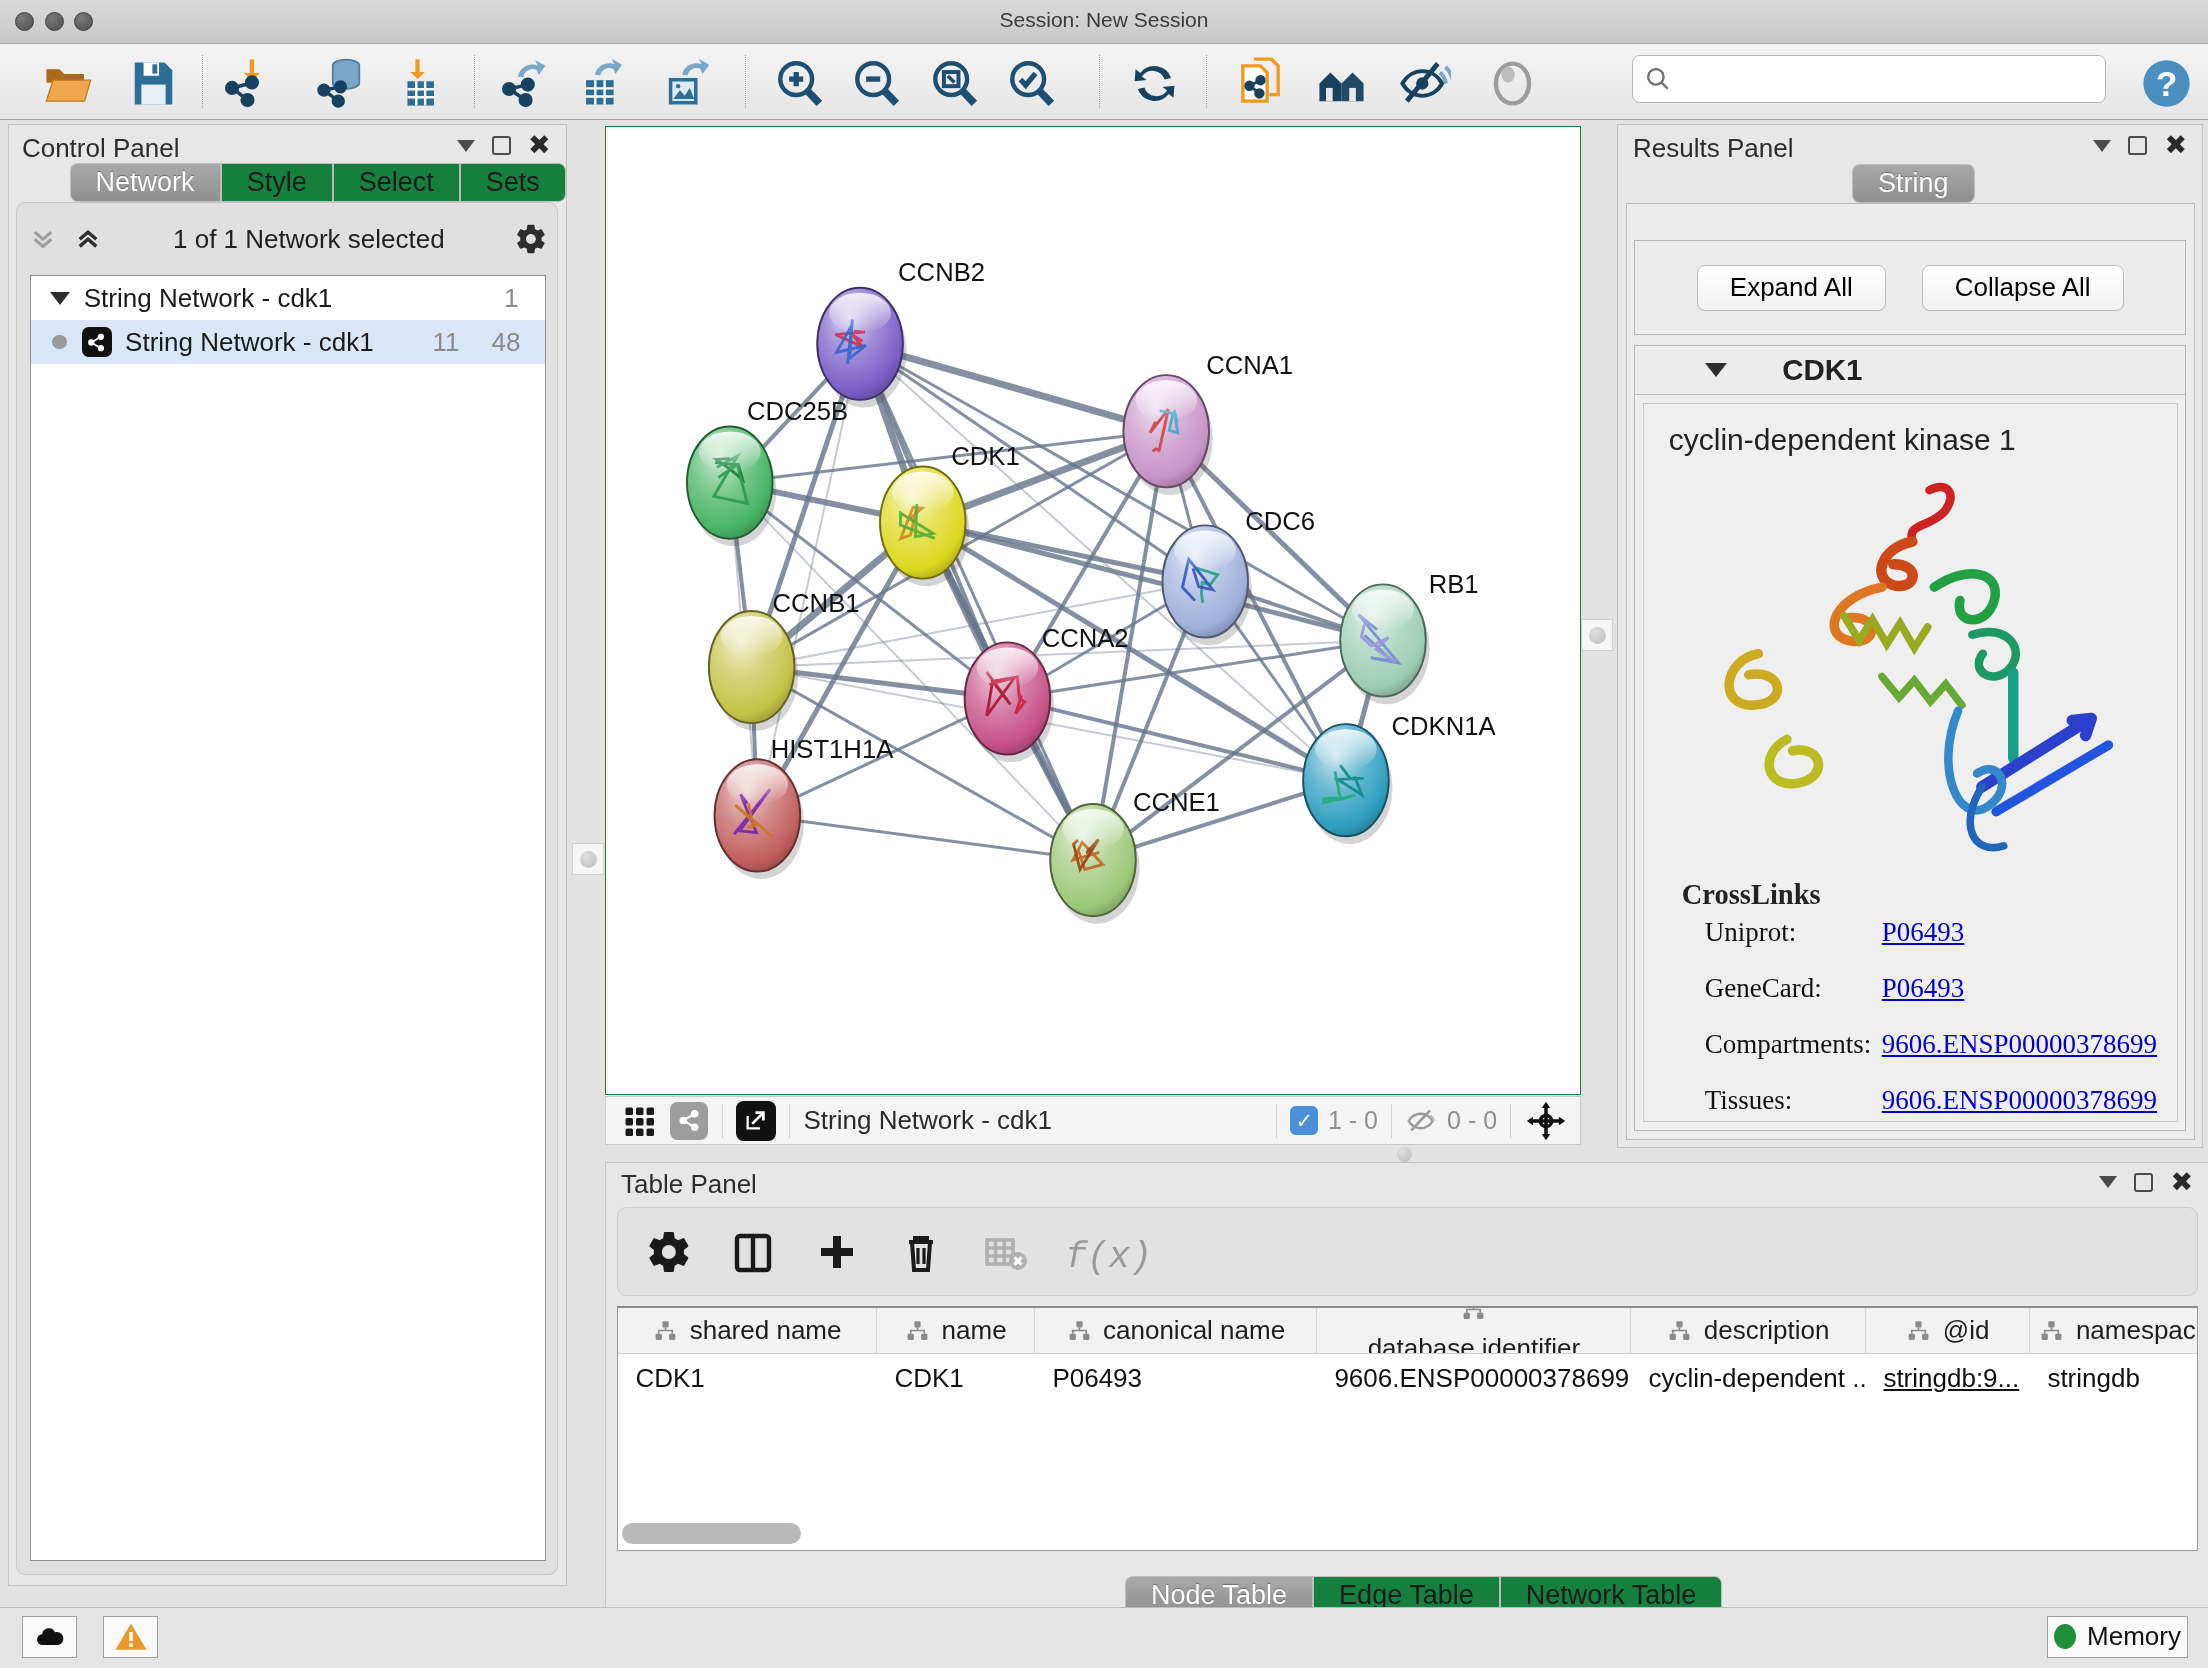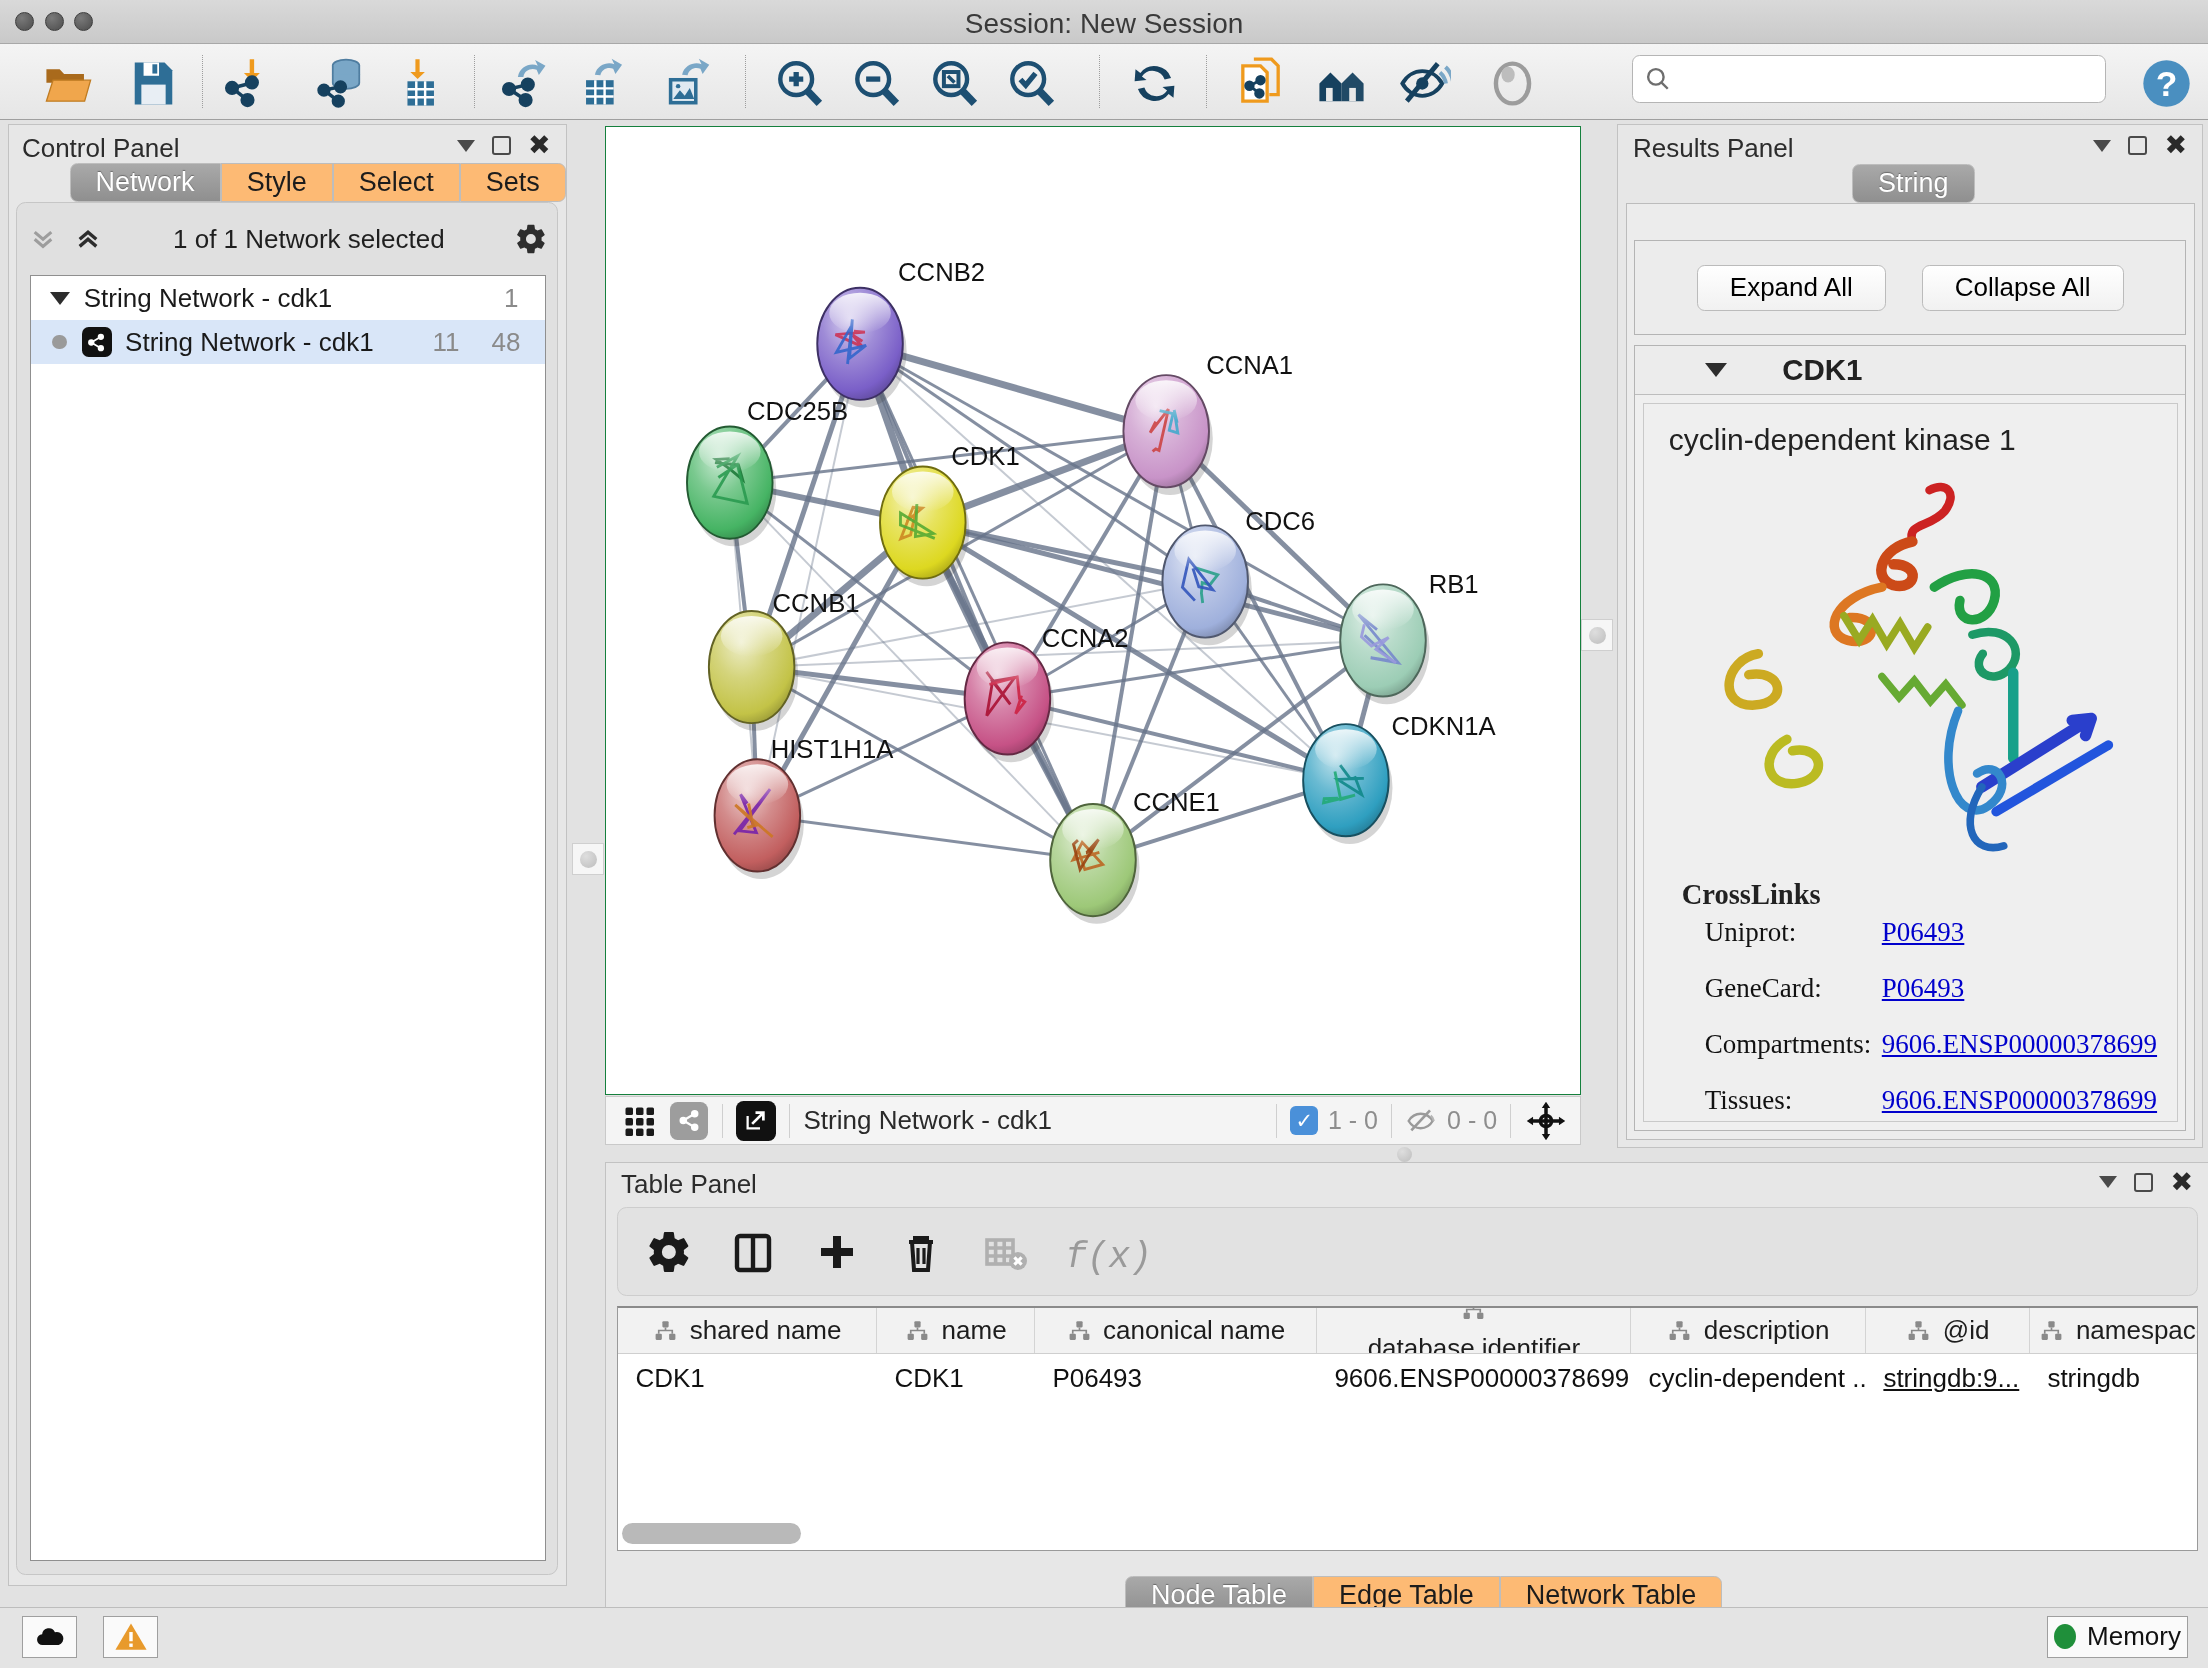--- a/index.html
+++ b/index.html
@@ -4,38 +4,38 @@
 <style>
   html,body{margin:0;padding:0;background:#bfbfbf;}
   *{box-sizing:border-box;}
   .window{position:relative;width:2208px;height:1668px;background:#e2e2e2;
     font-family:"Liberation Sans","DejaVu Sans",sans-serif;color:#222;overflow:hidden;}
   
   .titlebar{position:absolute;left:0;top:0;width:2208px;height:44px;
     background:linear-gradient(#d9d9d9,#c9c9c9);border-bottom:1px solid #a8a8a8;}
   .tlight{position:absolute;top:12.4px;width:19px;height:19px;border-radius:50%;
     background:radial-gradient(circle at 35% 30%,#7a7a7a,#4c4c4c);border:1px solid #3e3e3e;}
-  .title-text{position:absolute;left:0;right:0;top:7.6px;text-align:center;font-size:28px;color:#3a3a3a;}
+  .title-text{position:absolute;left:0;right:0;top:7.6px;text-align:center;font-size:21px;color:#3a3a3a;}
   
   .toolbar{position:absolute;left:0;top:44px;width:2208px;height:76px;
     background:linear-gradient(#f4f4f4,#e6e6e6);border-bottom:1.9px solid #9f9f9f;}
   .tbtn{position:absolute;top:13.3px;width:53px;height:53px;border:none;background:transparent;padding:0;cursor:pointer;}
   .tbtn svg{width:100%;height:100%;}
   .tsep{position:absolute;top:11.4px;width:0;height:53px;border-left:1.9px dotted #9d9d9d;}
   .searchbox{position:absolute;left:1632px;top:11.4px;width:474px;height:48px;background:#fff;
     border:1.9px solid #b5b5b5;border-radius:7.6px;display:flex;align-items:center;padding:0 11.4px;}
   .searchbox svg{width:28.5px;height:28.5px;flex:0 0 auto;}
   .searchbox input{border:none;outline:none;flex:1;font-size:25px;margin-left:9.5px;background:transparent;}
   
   .panel-title{font-size:26px;color:#2c2c2c;}
   .panel-ctrls{position:absolute;display:flex;gap:17px;align-items:center;}
   .pc-collapse{width:0;height:0;border-left:9.5px solid transparent;border-right:9.5px solid transparent;border-top:12.4px solid #4a4a4a;}
   .pc-float{width:19px;height:19px;border:2.9px solid #4a4a4a;border-radius:2.9px;}
   .pc-close{font-size:27px;font-weight:bold;color:#2a2a2a;line-height:19px;}
-  .tabbtn{height:39px;border:1px solid #bdbdbd;background:#fdba74;color:#1c1c1c;font-size:27px;
+  .tabbtn{height:39px;border:1px solid #bdbdbd;background:#15803d;color:#1c1c1c;font-size:27px;
     padding:0 25px;cursor:pointer;font-family:inherit;}
   .tabbtn.sel{background:linear-gradient(#a9a9a9,#8f8f8f);color:#fff;text-shadow:0 -1px 1px #6b6b6b;}
   
   .control-panel{position:absolute;left:7.6px;top:124px;width:559px;height:1462px;background:#e7e7e7;
     border:1px solid #c2c2c2;}
   .cp-head{position:absolute;left:13.3px;top:7.6px;}
   .cp-tabs{position:absolute;left:61px;top:38px;display:flex;}
   .cp-tabs .tabbtn:first-child{border-radius:7.6px 0 0 7.6px;}
   .cp-tabs .tabbtn:last-child{border-radius:0 7.6px 7.6px 0;}
   .cp-inner{position:absolute;left:7.6px;top:77px;width:542px;height:1373px;background:#e0e0e0;

